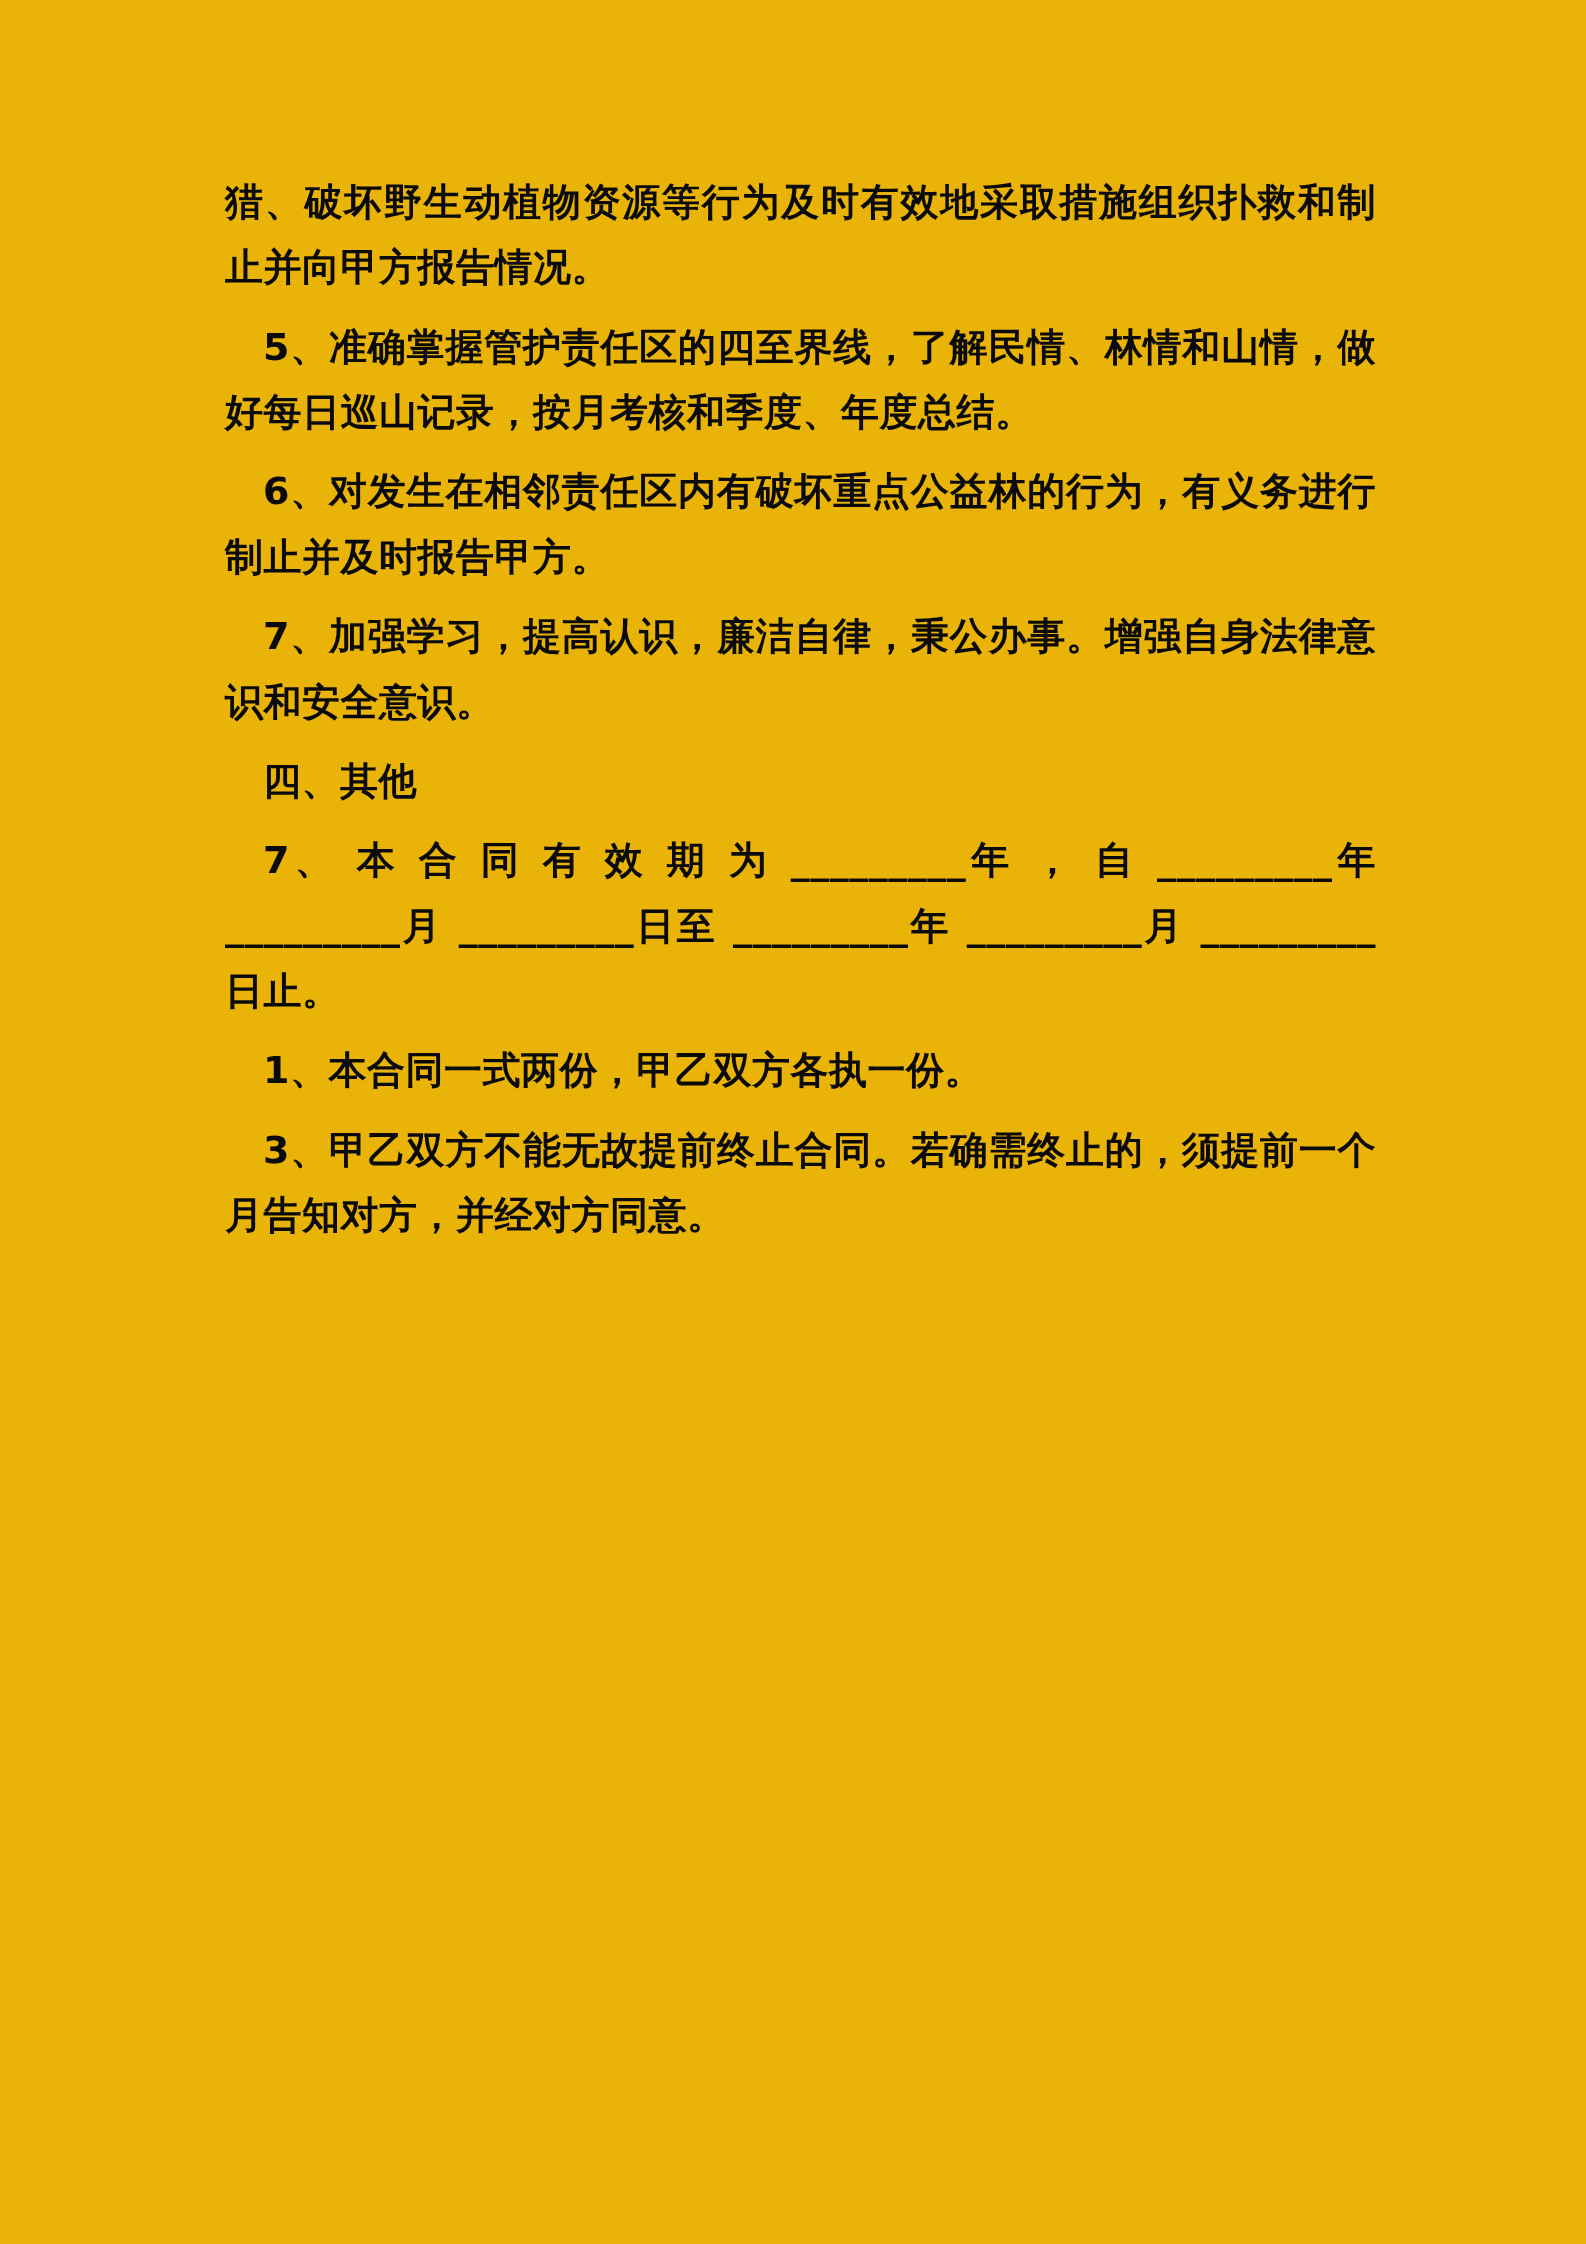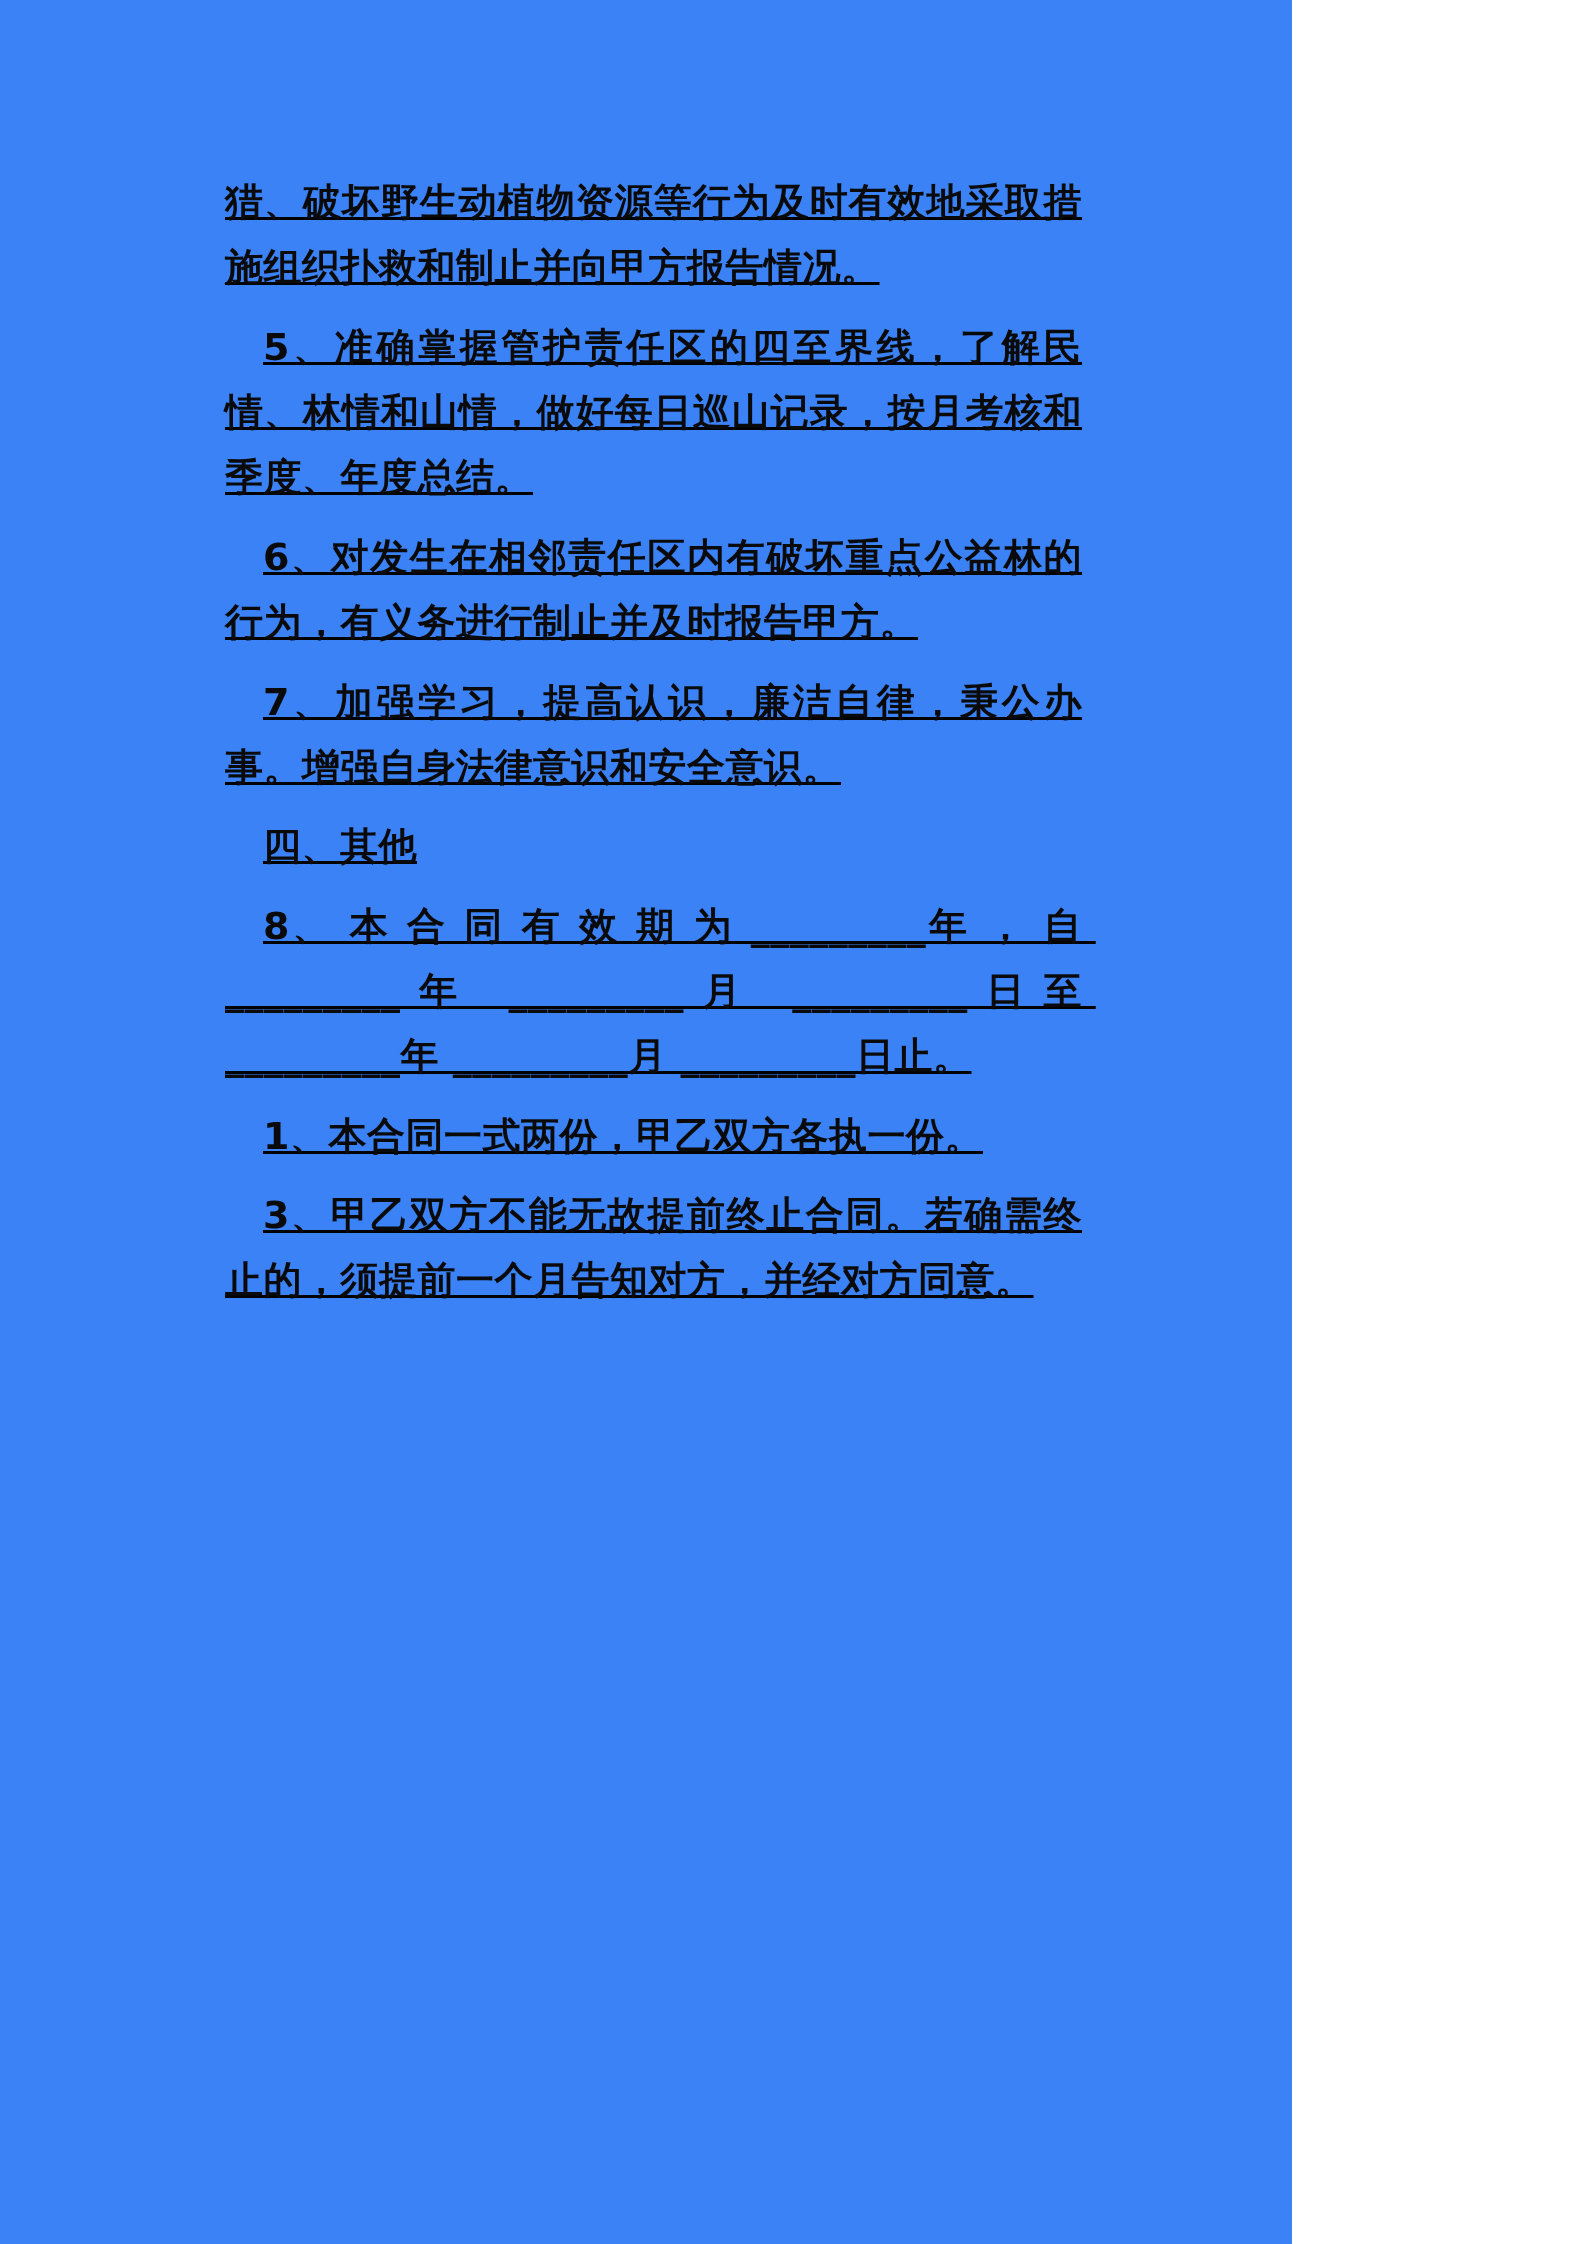--- a/index.html
+++ b/index.html
@@ -8,26 +8,25 @@
     background: #ffffff;
   }
   body {
     width: 1586px;
     height: 2244px;
     font-family: "DejaVu Sans", "Liberation Sans", sans-serif;
     color: #000000;
   }
   .page {
     position: relative;
-    width: 1292px;
+    width: 1586px;
     height: 2244px;
     box-sizing: border-box;
     padding: 170px 210px 0 225px;
-    background: #3b82f6;
-    text-decoration: underline;
+    background: #eab308;
   }
   .doc-body {
     font-size: 38px;
     line-height: 1.72;
     letter-spacing: 0.5px;
     font-weight: 700;
     color: #0a0a0a;
   }
   p.para {
     margin: 0 0 14px 0;
@@ -56,17 +55,17 @@
 </head>
 <body>
 
 <div class="page">
   <div class="doc-body" id="doc-body">
       <p class="para para">猎、破坏野生动植物资源等行为及时有效地采取措施组织扑救和制止并向甲方报告情况。</p>
       <p class="para indent">5、准确掌握管护责任区的四至界线，了解民情、林情和山情，做好每日巡山记录，按月考核和季度、年度总结。</p>
       <p class="para indent">6、对发生在相邻责任区内有破坏重点公益林的行为，有义务进行制止并及时报告甲方。</p>
       <p class="para indent">7、加强学习，提高认识，廉洁自律，秉公办事。增强自身法律意识和安全意识。</p>
       <p class="para heading">四、其他</p>
-      <p class="para spaced">8、 本 合 同 有 效 期 为 _________年 ， 自 _________年 _________月 _________日至 _________年 _________月 _________日止。</p>
+      <p class="para spaced">7、 本 合 同 有 效 期 为 _________年 ， 自 _________年 _________月 _________日至 _________年 _________月 _________日止。</p>
       <p class="para indent">1、本合同一式两份，甲乙双方各执一份。</p>
       <p class="para indent">3、甲乙双方不能无故提前终止合同。若确需终止的，须提前一个月告知对方，并经对方同意。</p>
     </div>
 </div>
 
 </body></html>

